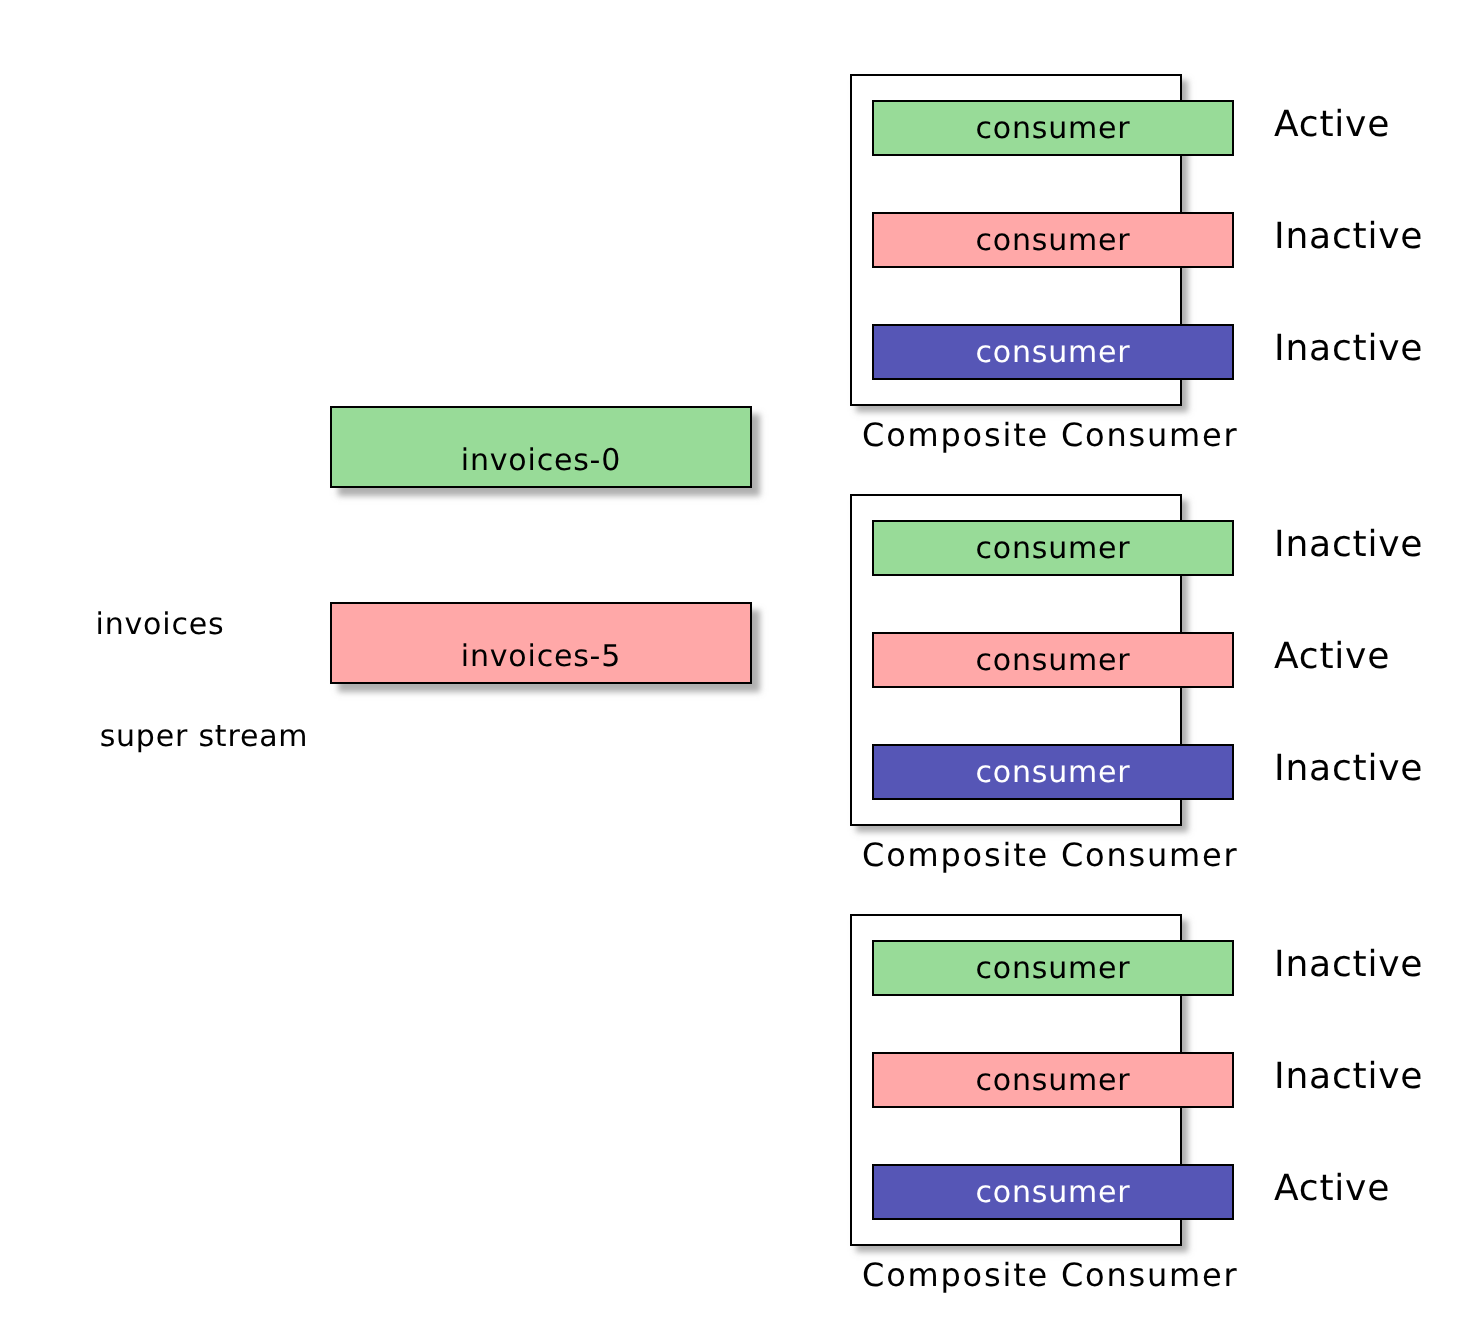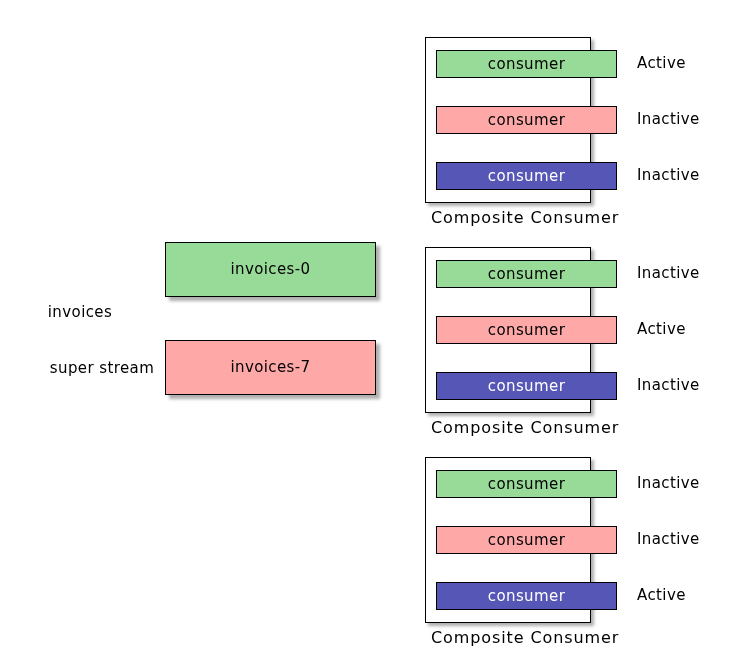--- a/index.html
+++ b/index.html
@@ -29,28 +29,27 @@
     line-height: 16px;
     height: 16px;
     white-space: nowrap;
     margin-top: 12px;
   }
 
   
   .partition-box {
     left: 165px;
     width: 211px;
-    height: 55px;
+    height: 41px;
     border: 1px solid #000000;
     box-shadow: 4px 4px 3px 0 rgba(110,110,110,0.55);
     text-align: center;
     line-height: 53px;
     font-size: 15px;
     letter-spacing: 0.4px;
-    margin-top: 39px;
   }
   .text-light { color: #ffffff; }
 
   
   .cc-group {
     left: 425px;
     width: 305px;
     height: 200px;
   }
   .cc-box {
@@ -76,21 +75,21 @@
   }
   .bar-0 { top: 12px; }
   .bar-1 { top: 68px; }
   .bar-2 { top: 124px; }
   .consumer-status {
     position: absolute;
     left: 212px;
     width: 92px;
     height: 28px;
     line-height: 28px;
-    font-size: 15px;
+    font-size: 18px;
     letter-spacing: 0.4px;
     text-align: left;
     white-space: nowrap;
   }
   .st-0 { top: 12px; }
   .st-1 { top: 68px; }
   .st-2 { top: 124px; }
   .cc-caption {
     position: absolute;
     left: 6px;
@@ -104,21 +103,21 @@
 </style>
 </head>
 <body>
 
 <div id="canvas">
 
   <div class="abs stream-label" style="top:292px;">invoices</div>
   <div class="abs stream-label" style="top:348px;padding-left:44px;">super stream</div>
 
   <div class="abs partition-box" style="top: 203px; background-color: rgb(152, 219, 152);">invoices-0</div>
-  <div class="abs partition-box" style="top: 301px; background-color: rgb(255, 168, 168);">invoices-7</div>
+  <div class="abs partition-box" style="top: 301px; background-color: rgb(255, 168, 168);">invoices-5</div>
 
   <div class="abs cc-group" style="top:37px;">
     <div class="cc-box">
       <div class="consumer-bar bar-0" style="background-color: rgb(152, 219, 152);">consumer</div>
       <div class="consumer-bar bar-1" style="background-color: rgb(255, 168, 168);">consumer</div>
       <div class="consumer-bar bar-2 text-light" style="background-color: rgb(86, 86, 182);">consumer</div>
     </div>
     <div class="consumer-status st-0">Active</div>
     <div class="consumer-status st-1">Inactive</div>
     <div class="consumer-status st-2">Inactive</div>

